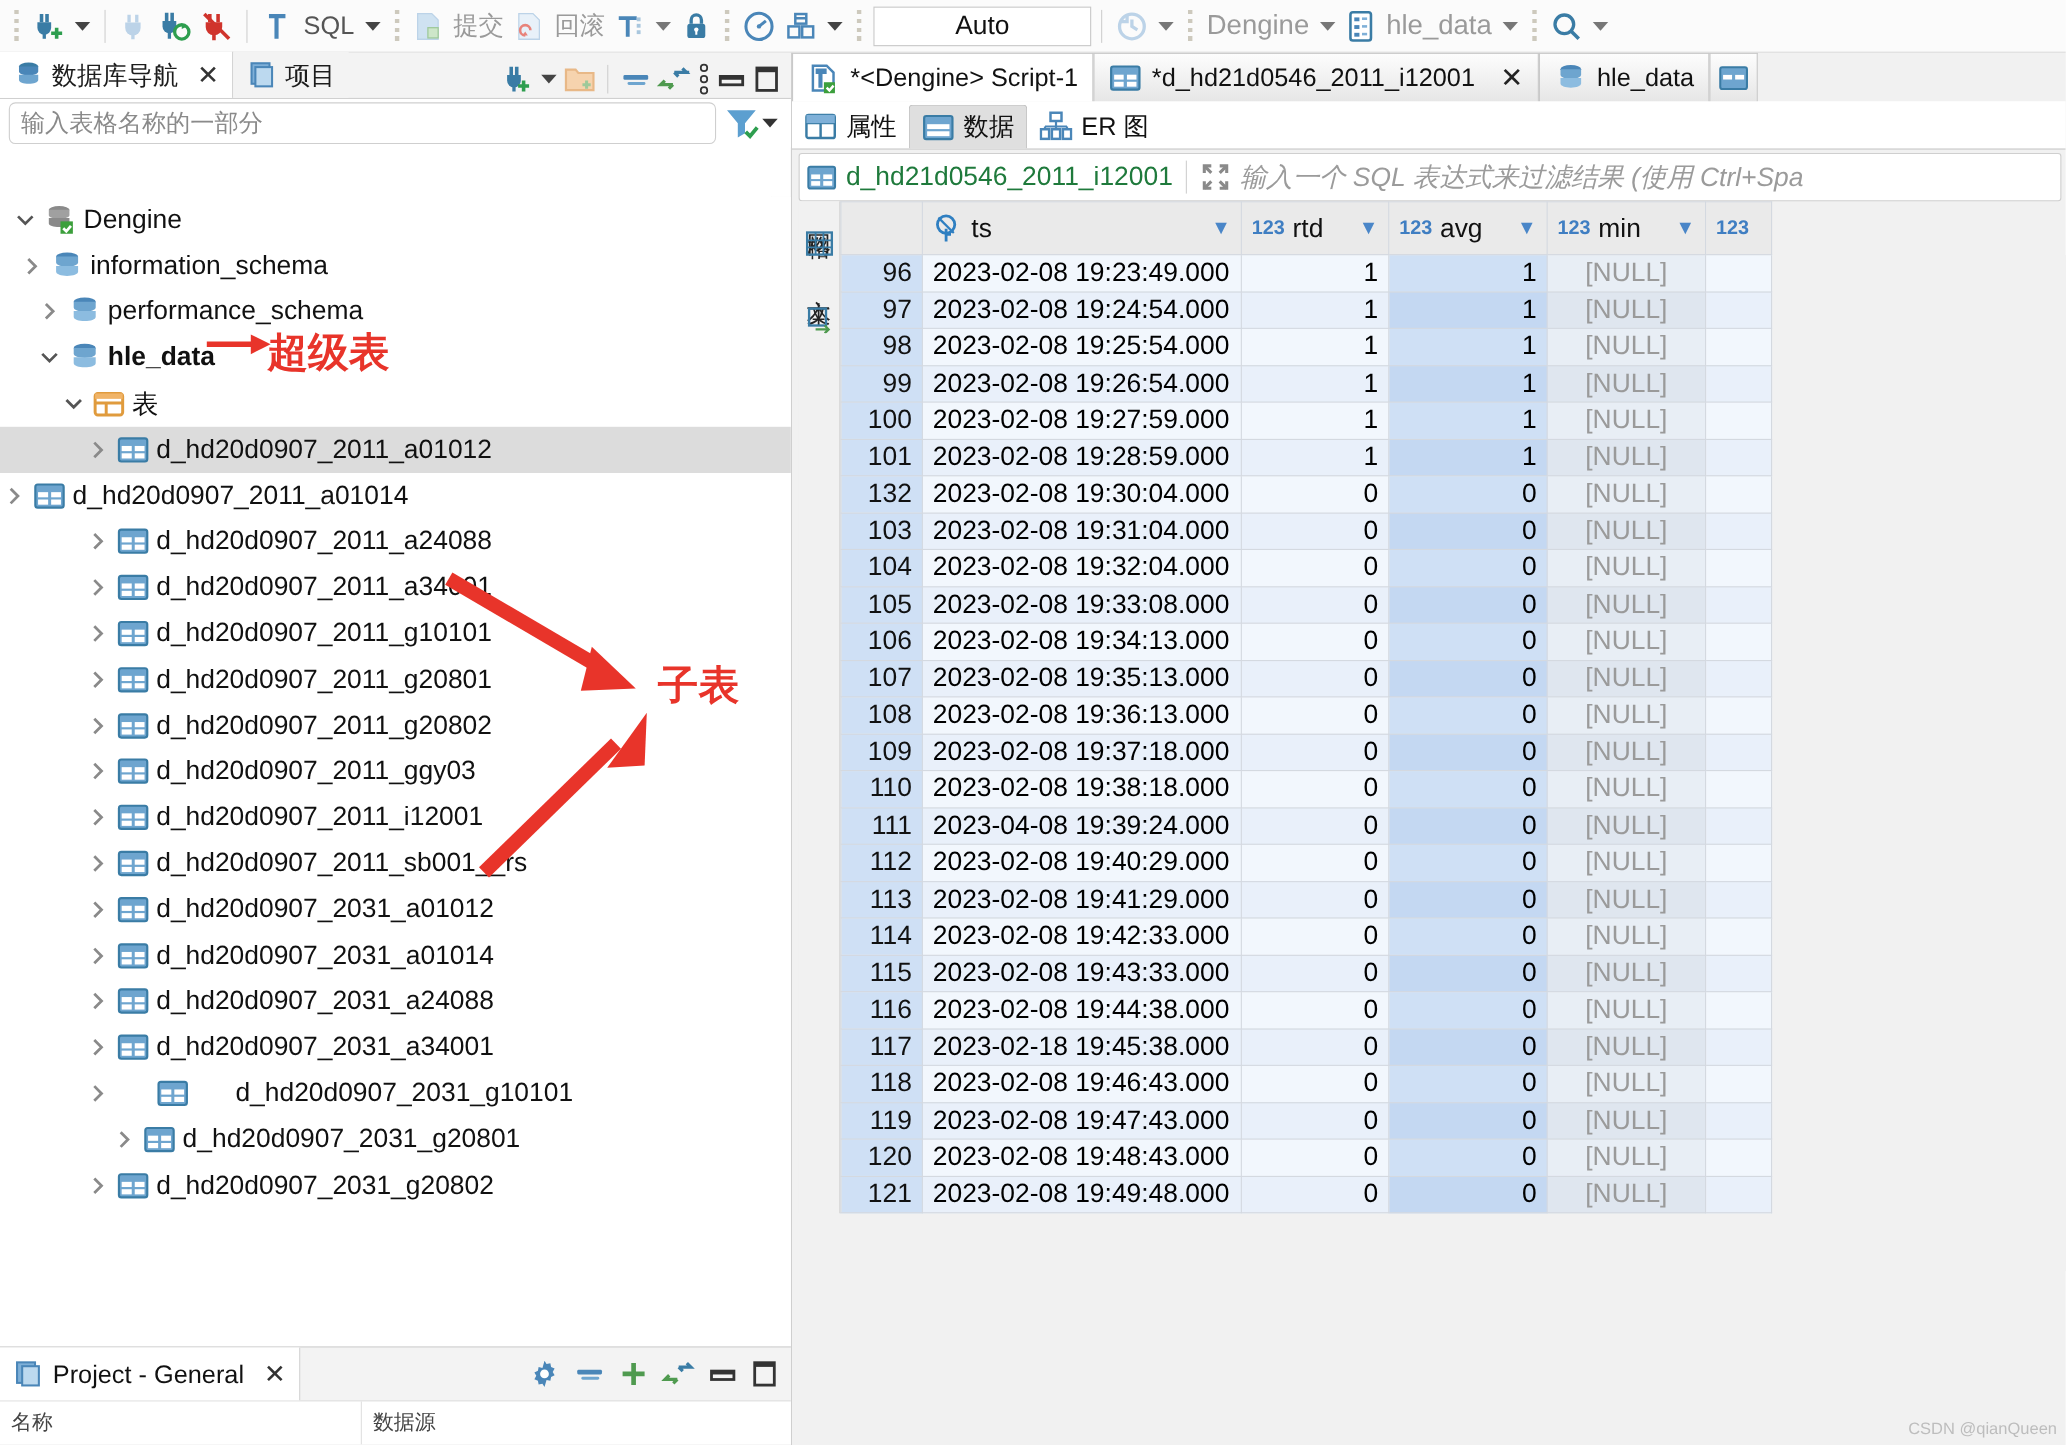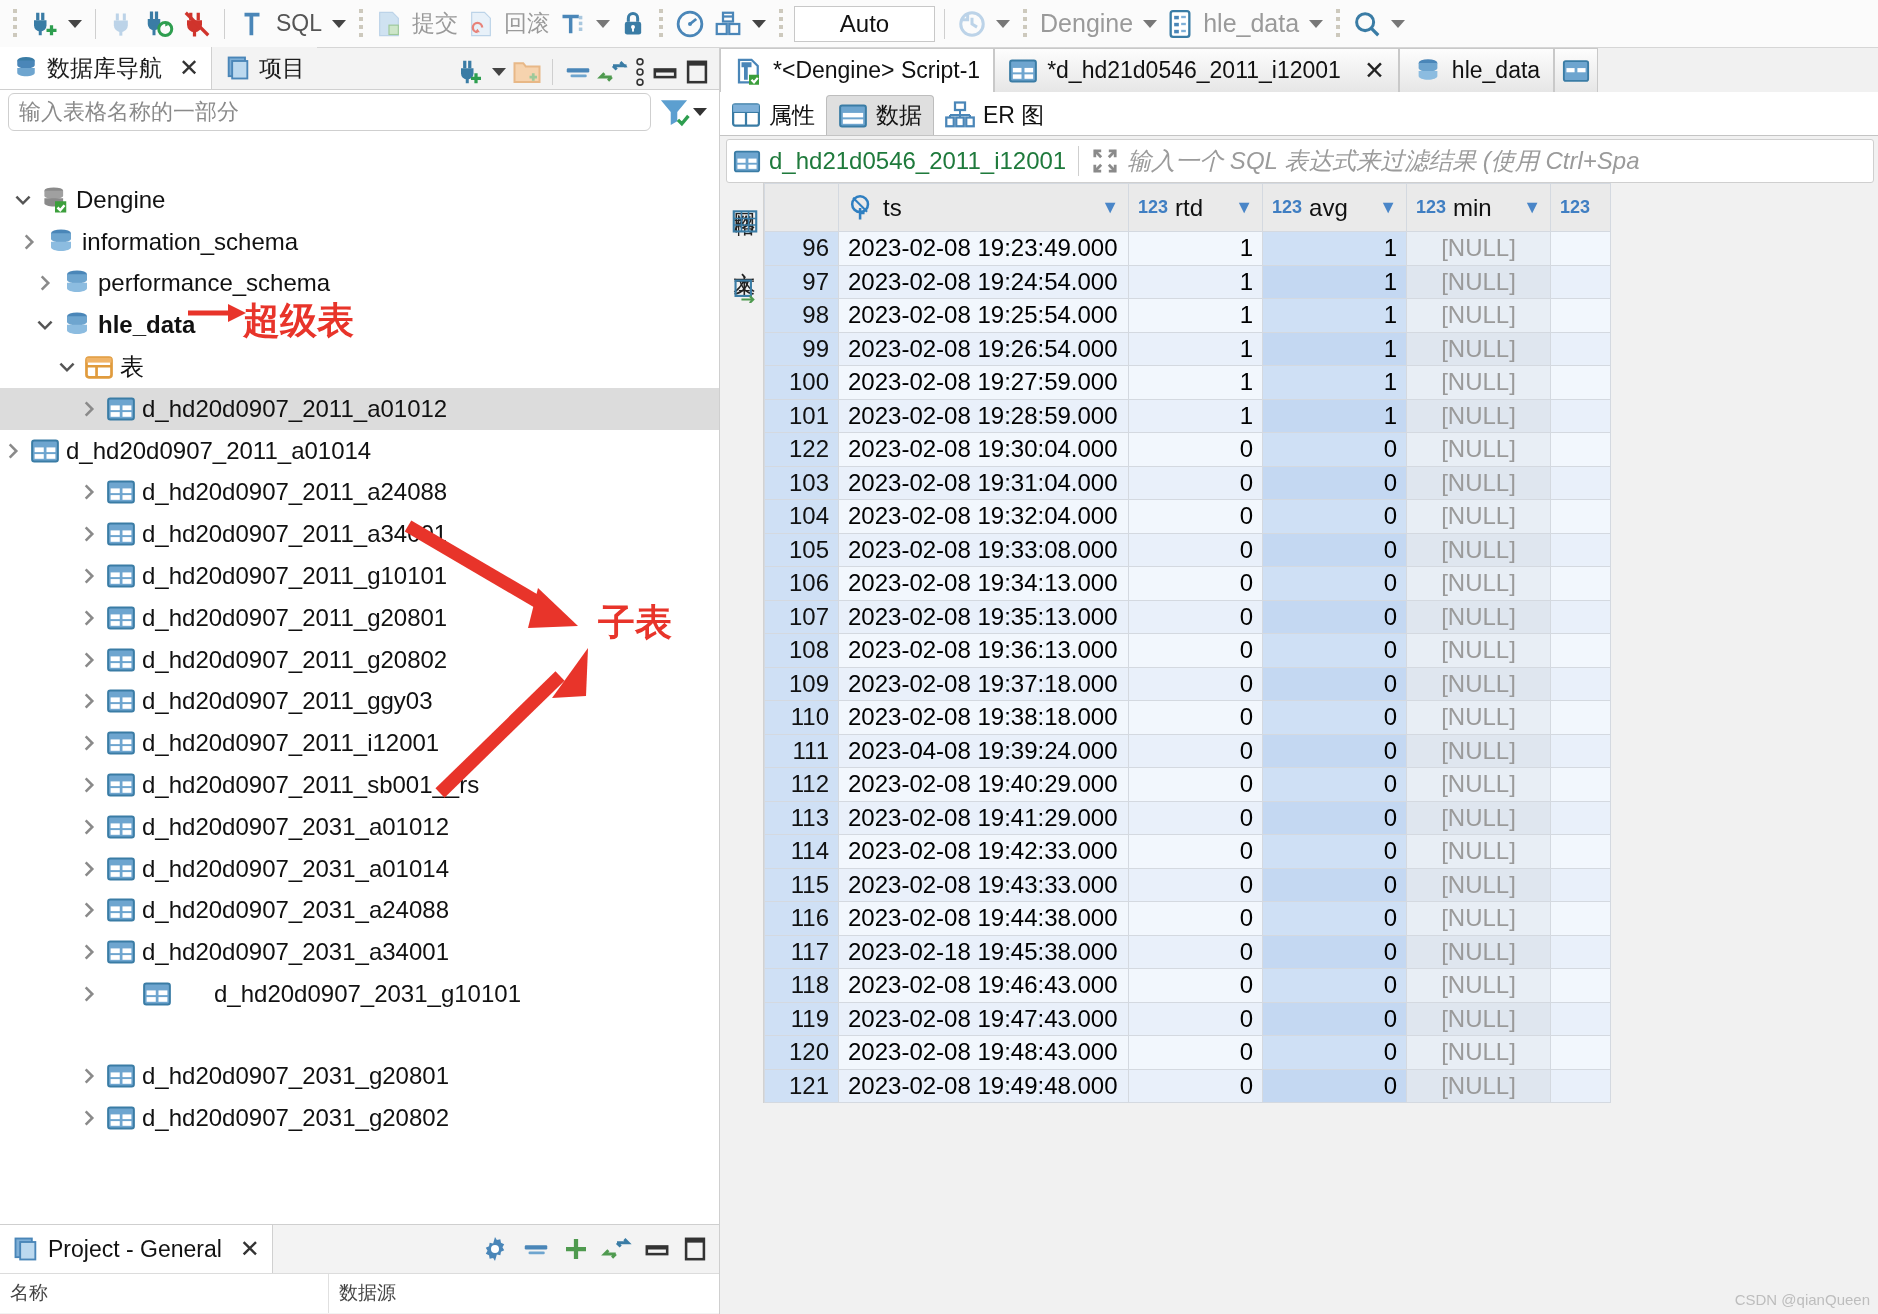--- a/index.html
+++ b/index.html
@@ -26,21 +26,21 @@
   .tb-label { font-size: 23px; color: #9a9a9a; padding: 0 4px; }
   .tb-label.dark { color: #555; }
   .caret { width: 0; height: 0; border-left: 7px solid #444; border-right: 7px solid #444;
            border-top: 8px solid #444; border-left-color: transparent; border-right-color: transparent;
            margin: 0 4px; }
   .caret.light { border-top-color: #777; }
   .sep { width: 1px; height: 30px; background: #cfcfcf; margin: 0 7px; }
   .dotsep { width: 4px; height: 30px; margin: 0 7px;
     background-image: repeating-linear-gradient(to bottom,#cdc9bd 0 4px, transparent 4px 8px); }
   .auto-box {
-    width: 141px; height: 36px; border: 1px solid #c8c8c8; background: #fff;
+    width: 198px; height: 36px; border: 1px solid #c8c8c8; background: #fff;
     display: flex; align-items: center; justify-content: center;
     font-size: 24px; color: #111; margin-left: 2px;
   }
   svg { display: block; }
 
   
   .main { display: flex; width: 100%; height: 1266px; }
 
   
   .left { width: 720px; height: 100%; position: relative;
@@ -722,21 +722,21 @@
             <svg width="30" height="26" viewBox="0 0 24 21">
               <rect x="1.6" y="2" width="20.8" height="17" rx="1.8" fill="#6ea5cf" stroke="#3a7ca5" stroke-width="1.6"></rect>
               <rect x="3.6" y="7.6" width="7.4" height="3.8" fill="#fff"></rect>
               <rect x="13.2" y="7.6" width="7.2" height="3.8" fill="#fff"></rect>
               <rect x="3.6" y="13" width="7.4" height="3.8" fill="#fff"></rect>
               <rect x="13.2" y="13" width="7.2" height="3.8" fill="#fff"></rect>
             </svg>
           </span>
           <span class="tlabel">d_hd20d0907_2031_g10101</span>
         </div>
-        <div class="trow" style="padding-left: 76px; margin-top: 40px;">
+        <div class="trow" style="padding-left: 100px;">
           <span class="twist">
             <svg width="22" height="22" viewBox="0 0 20 20">
               <path d="M7 4l6 6-6 6" fill="none" stroke="#8a8a8a" stroke-width="2.3"></path>
             </svg>
           </span>
           <span style="display: flex; margin-left: 4px;">
             <svg width="30" height="26" viewBox="0 0 24 21">
               <rect x="1.6" y="2" width="20.8" height="17" rx="1.8" fill="#6ea5cf" stroke="#3a7ca5" stroke-width="1.6"></rect>
               <rect x="3.6" y="7.6" width="7.4" height="3.8" fill="#fff"></rect>
               <rect x="13.2" y="7.6" width="7.2" height="3.8" fill="#fff"></rect>
@@ -1036,21 +1036,21 @@
             </tr>
             <tr class="alt">
               <td class="rownum">101</td>
               <td class="ts">2023-02-08 19:28:59.000</td>
               <td class="val">1</td>
               <td class="valsel">1</td>
               <td class="nul">[NULL]</td>
               <td class="val"></td>
             </tr>
             <tr>
-              <td class="rownum">122</td>
+              <td class="rownum">132</td>
               <td class="ts">2023-02-08 19:30:04.000</td>
               <td class="val">0</td>
               <td class="valsel">0</td>
               <td class="nul">[NULL]</td>
               <td class="val"></td>
             </tr>
             <tr class="alt">
               <td class="rownum">103</td>
               <td class="ts">2023-02-08 19:31:04.000</td>
               <td class="val">0</td>

